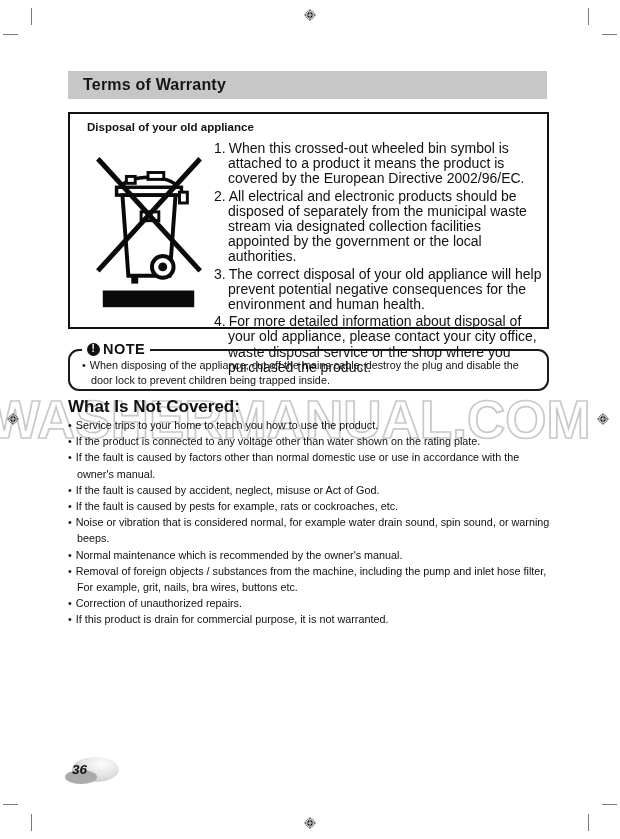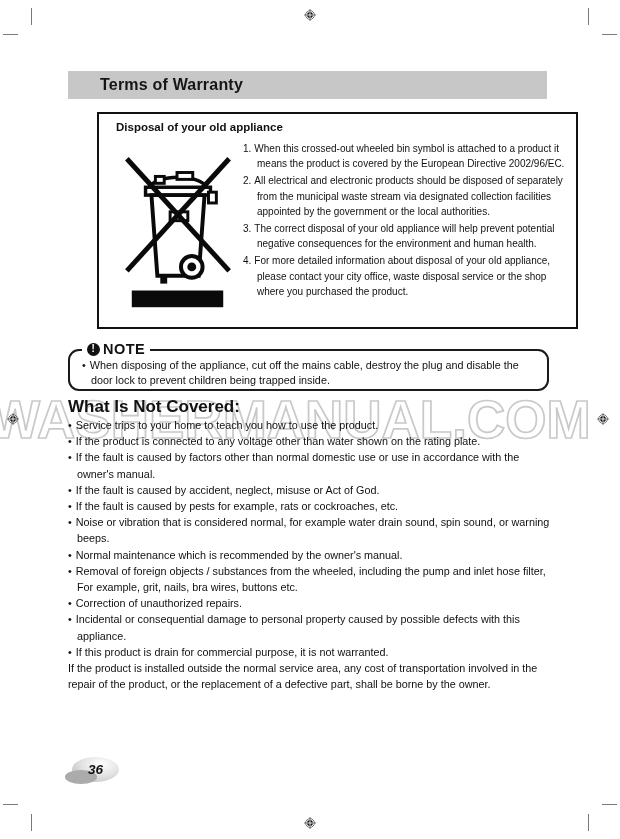--- a/index.html
+++ b/index.html
@@ -16,29 +16,29 @@
     position:absolute; left:-10px; top:389px; width:660px; z-index:0;
     font-size:53px; font-weight:bold; letter-spacing:0px; white-space:nowrap;
     color:rgba(255,255,255,0.25);
     -webkit-text-stroke:1.7px #c9c9c9;
   }
   
   .header-bar{
     position:absolute; left:68px; top:71px; width:479px; height:28px;
     background:#c7c7c7; z-index:1; display:flex; align-items:center;
   }
-  .header-bar .title{ font-size:16px; font-weight:bold; color:#151515; padding-left:32px; letter-spacing:0.2px;}
+  .header-bar .title{ font-size:16px; font-weight:bold; color:#151515; padding-left:15px; letter-spacing:0.2px;}
   
   .disposal-box{
     position:absolute; left:68px; top:112px; width:481px; height:217px;
-    border:2px solid #111; box-sizing:border-box; background:transparent; z-index:1;margin-left:29px;
+    border:2px solid #111; box-sizing:border-box; background:transparent; z-index:1;
   }
   .disposal-title{position:absolute; left:17px; top:7px; font-size:11.5px; font-weight:bold;}
   .weee{position:absolute; left:20px; top:35px; width:118px; height:165px;}
-  .dlist{position:absolute; left:144px; top:27px; width:332px; font-size:10px; line-height:15.2px;}
+  .dlist{position:absolute; left:144px; top:27px; width:332px; font-size:14px; line-height:15.2px;}
   .ditem{padding-left:14px; text-indent:-14px; margin-bottom:2px;}
   .ditem .num{margin-right:3px;}
   
   .note-box{
     position:absolute; left:68px; top:349px; width:481px; height:42px;
     border:2px solid #1a1a1a; border-radius:11px; box-sizing:border-box; z-index:1; background:transparent;
   }
   .note-label{
     position:absolute; top:-10px; left:12px; background:#fff; padding:0 5px;
     display:flex; align-items:center; gap:3px; font-size:14.5px; font-weight:bold; letter-spacing:0.5px;
@@ -54,21 +54,21 @@
   .bullet::before{content:"\2022"; margin-right:4px;}
   
   .not-covered{position:absolute; left:68px; top:399px; width:489px; z-index:1; font-size:10.8px; line-height:16.2px;}
   .nc-heading{font-size:17px; font-weight:bold; line-height:16px; margin-bottom:2px;}
   .nc-example{padding-left:9px;}
   
   .page-badge{
     position:absolute; left:72px; top:757px; width:47px; height:25px; z-index:1;
     border-radius:50%;
     background:radial-gradient(ellipse at 62% 28%, #fdfdfd 0%, #e4e4e4 45%, #b6b6b6 100%);
-    display:flex; align-items:center; justify-content:center;
+    display:flex; align-items:center; justify-content:flex-start;
   }
   .page-badge::before{
     content:""; position:absolute; left:-7px; top:13px; width:32px; height:14px;
     border-radius:50%; background:#ababab; z-index:-1;
   }
   .page-badge .num{font-size:13.5px; font-weight:bold; font-style:italic; color:#111;}
 </style>
 </head>
 <body>
 
@@ -182,29 +182,27 @@
         <div class="bullet"><span>If the fault is caused by accident, neglect, misuse or Act of God.</span></div>
 
 
         <div class="bullet"><span>If the fault is caused by pests for example, rats or cockroaches, etc.</span></div>
 
         <div class="bullet"><span>Noise or vibration that is considered normal, for example water drain sound, spin sound, or warning beeps.</span></div>
 
 
         <div class="bullet"><span>Normal maintenance which is recommended by the owner's manual.</span></div>
 
-        <div class="bullet"><span>Removal of foreign objects / substances from the wheeled, including the pump and inlet hose filter, For example, grit, nails, bra wires, buttons etc.</span></div>
+        <div class="bullet"><span>Removal of foreign objects / substances from the machine, including the pump and inlet hose filter, For example, grit, nails, bra wires, buttons etc.</span></div>
 
 
         <div class="bullet"><span>Correction of unauthorized repairs.</span></div>
 
-        <div class="bullet"><span>Incidental or consequential damage to personal property caused by possible defects with this appliance.</span></div>
 
         <div class="bullet"><span>If this product is drain for commercial purpose, it is not warranted.</span></div>
       </div>
-    <div class="nc-closing">If the product is installed outside the normal service area, any cost of transportation involved in the repair of the product, or the replacement of a defective part, shall be borne by the owner.</div>
   </div>
 
   <div class="page-badge">
     <span class="num">36</span>
   </div>
 
 </div>
 
 </body></html>

